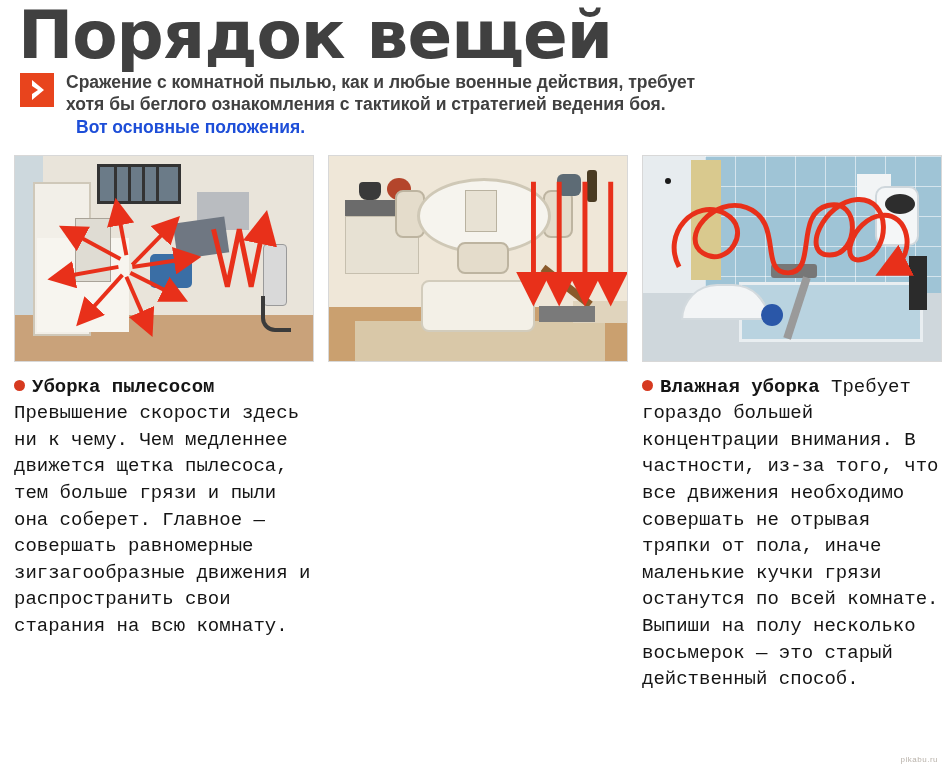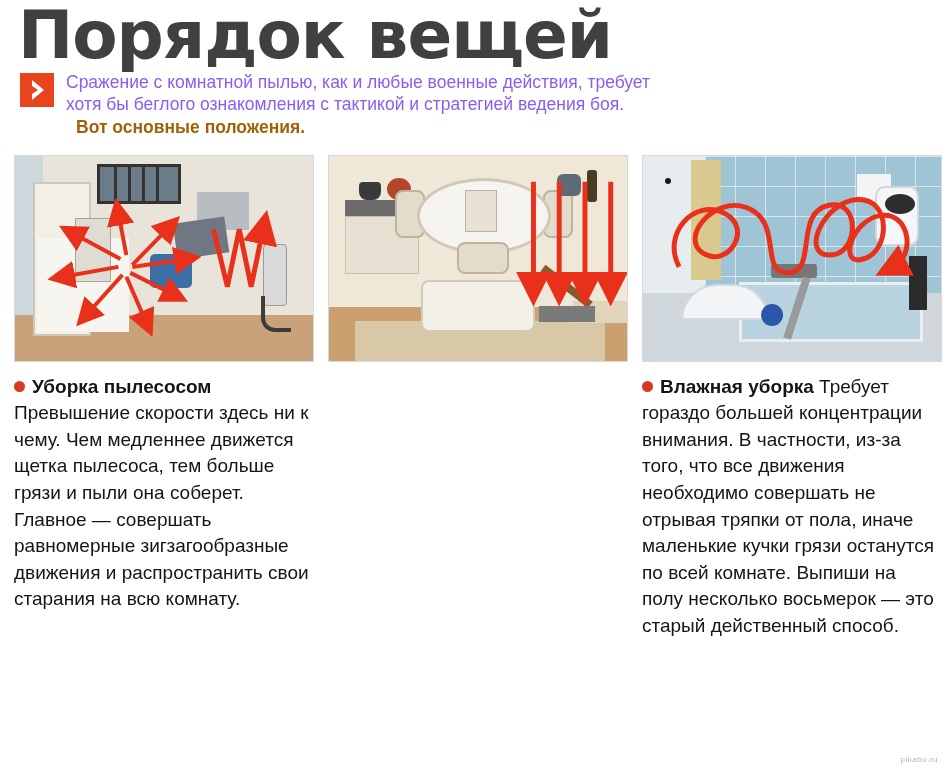--- a/index.html
+++ b/index.html
@@ -49,31 +49,31 @@
     left: 10px;
     top: 2px;
     width: 34px;
     height: 34px;
     background: #e8441d;
     display: block;
   }
   .deck-arrow svg { display: block; }
   .deck-text {
     font-family: "Liberation Sans", sans-serif;
-    font-weight: normal;
+    font-weight: bold;
     font-size: 17.5px;
     line-height: 1.28;
-    color: #8b5cf6;
+    color: #404040;
   }
   .deck-last {
     font-family: "Liberation Sans", sans-serif;
     font-weight: bold;
     font-size: 17.5px;
     line-height: 1.28;
-    color: #a16207;
+    color: #1d4ed8;
     padding-left: 10px;
     margin-top: 1px;
   }
 
   
   .columns {
     display: flex;
     gap: 14px;
     padding-left: 4px;
     padding-right: 4px;
@@ -88,21 +88,21 @@
     width: 300px;
     height: 207px;
     overflow: hidden;
     border: 1px solid #d8d8d8;
     box-sizing: border-box;
     background: #dfe6ea;
   }
 
   .cap {
     margin-top: 12px;
-    font-family: Liberation Sans, sans-serif;
+    font-family: Liberation Mono, monospace;
     font-size: 19px;
     line-height: 1.40;
     color: #151515;
     text-align: left;
   }
   .bullet {
     display: inline-block;
     width: 11px;
     height: 11px;
     border-radius: 50%;

